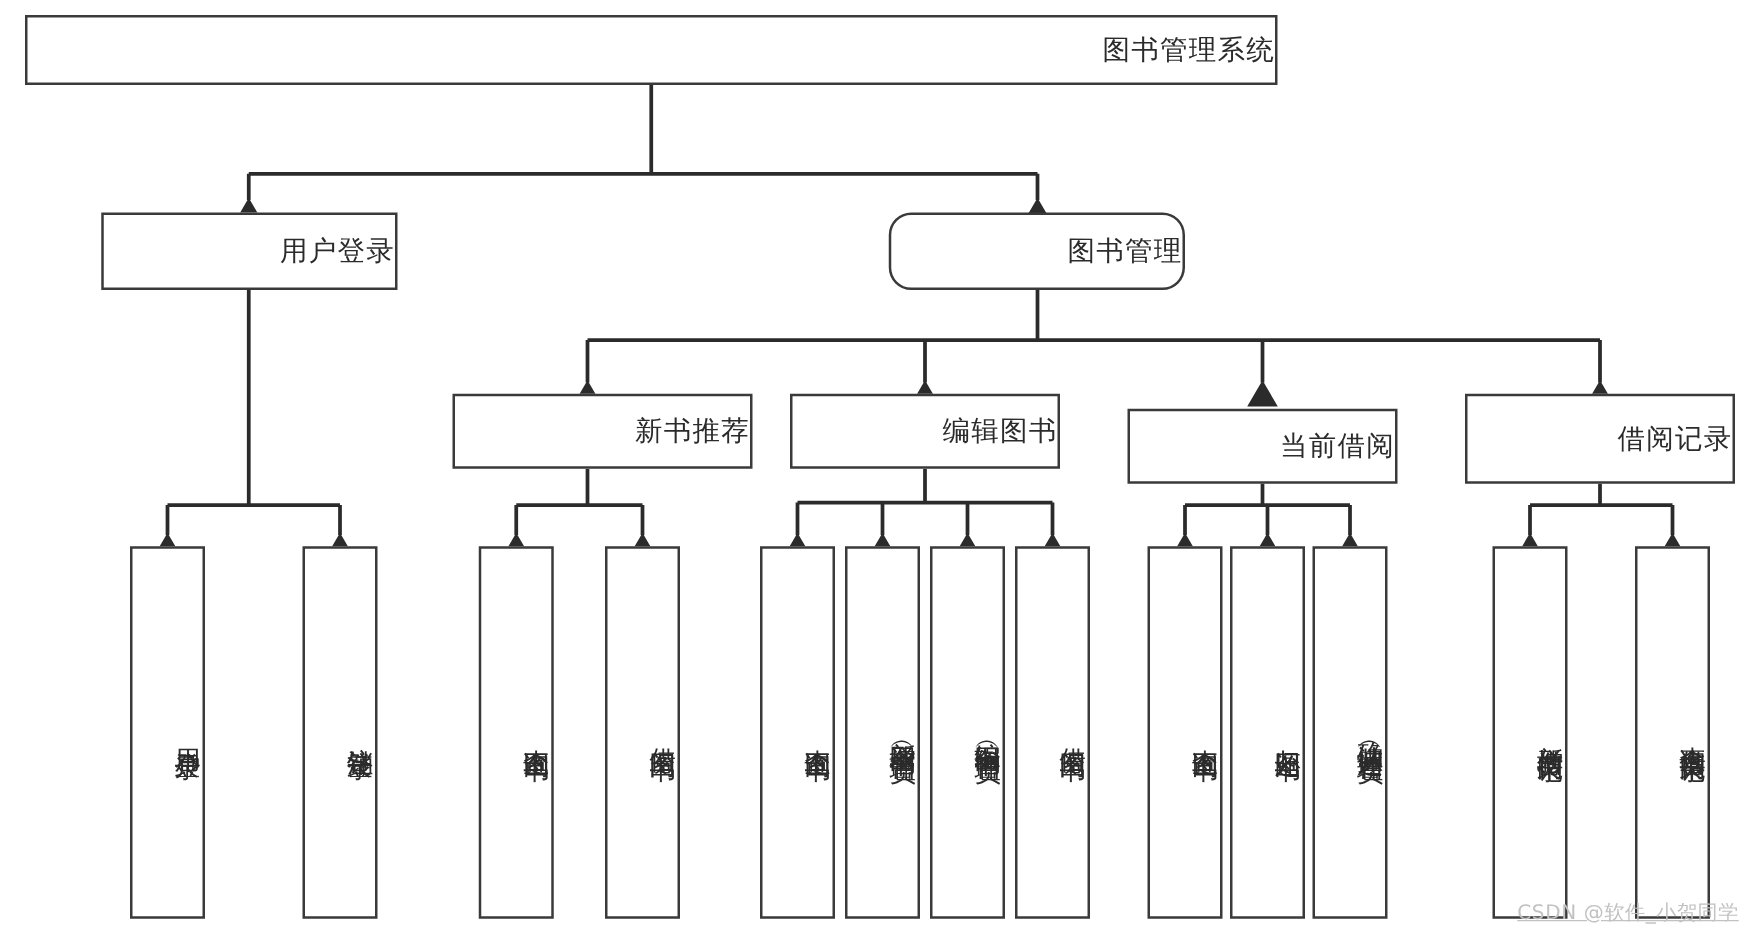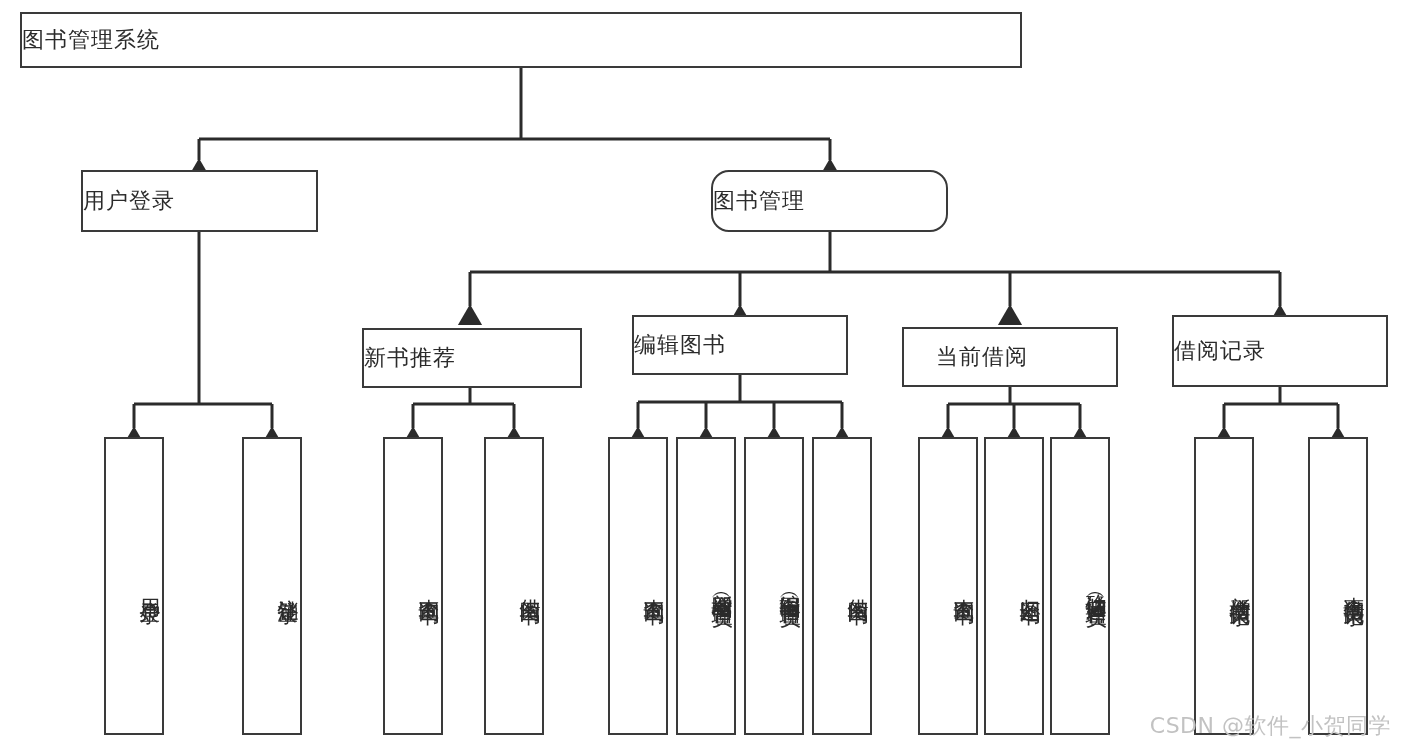--- a/index.html
+++ b/index.html
@@ -6,41 +6,41 @@
   html,body{margin:0;padding:0;background:#ffffff;}
   body{
     width:1405px;height:747px;
     font-family:"DejaVu Sans","Liberation Sans",sans-serif;
     overflow:hidden;position:relative;
   }
   #canvas{position:absolute;left:0;top:0;width:1405px;height:747px;}
   .node{
     position:absolute;box-sizing:border-box;
     background:#ffffff;border:2px solid #3a3a3a;
-    display:flex;align-items:center;justify-content:flex-start;
+    display:flex;align-items:center;justify-content:flex-end;
     color:#2b2b2b;
   }
   .node.h{
     font-size:22px;letter-spacing:1px;
   }
   .node.v{
     writing-mode:vertical-rl;text-orientation:upright;
     font-size:21px;line-height:1.18;letter-spacing:2px;
     padding:8px 0;align-items:flex-start;justify-content:center;
   }
   .node.v .vtxt{
     writing-mode:vertical-rl;text-orientation:upright;
     display:block;text-align:center;
   }
   svg#edges{position:absolute;left:0;top:0;width:1405px;height:747px;
     pointer-events:none;}
   .watermark{
     position:absolute;right:14px;bottom:6px;
-    font-size:22px;color:#c2c2c2;letter-spacing:0.5px;
-    white-space:nowrap;user-select:none;
+    font-size:16px;color:#c2c2c2;letter-spacing:0.5px;
+    white-space:nowrap;user-select:none;text-decoration:underline;
   }
 </style>
 </head>
 <body>
 
 <div id="canvas">
 
   <svg id="edges" viewBox="0 0 1405 747" xmlns="http://www.w3.org/2000/svg">
     <defs>
       <marker id="arrow" viewBox="0 0 12 14" refX="1" refY="7" markerWidth="7" markerHeight="9" orient="auto-start-reverse">
@@ -95,21 +95,21 @@
     <span>图书管理系统</span>
   </div>
 
   <div class="node h" style="left:81px;top:170px;width:237px;height:62px;">
     <span>用户登录</span>
   </div>
   <div class="node h" style="left:711px;top:170px;width:237px;height:62px;border-radius:18px;">
     <span>图书管理</span>
   </div>
 
-  <div class="node h" style="left:362px;top:328px;width:220px;height:60px;">
+  <div class="node h" style="left:362px;top:315px;width:240px;height:60px;">
     <span>新书推荐</span>
   </div>
   <div class="node h" style="left:632px;top:315px;width:216px;height:60px;">
     <span>编辑图书</span>
   </div>
   <div class="node h" style="left:902px;top:327px;width:216px;height:60px;padding-left:32px;">
     <span>当前借阅</span>
   </div>
   <div class="node h" style="left:1172px;top:315px;width:216px;height:72px;">
     <span>借阅记录</span>

